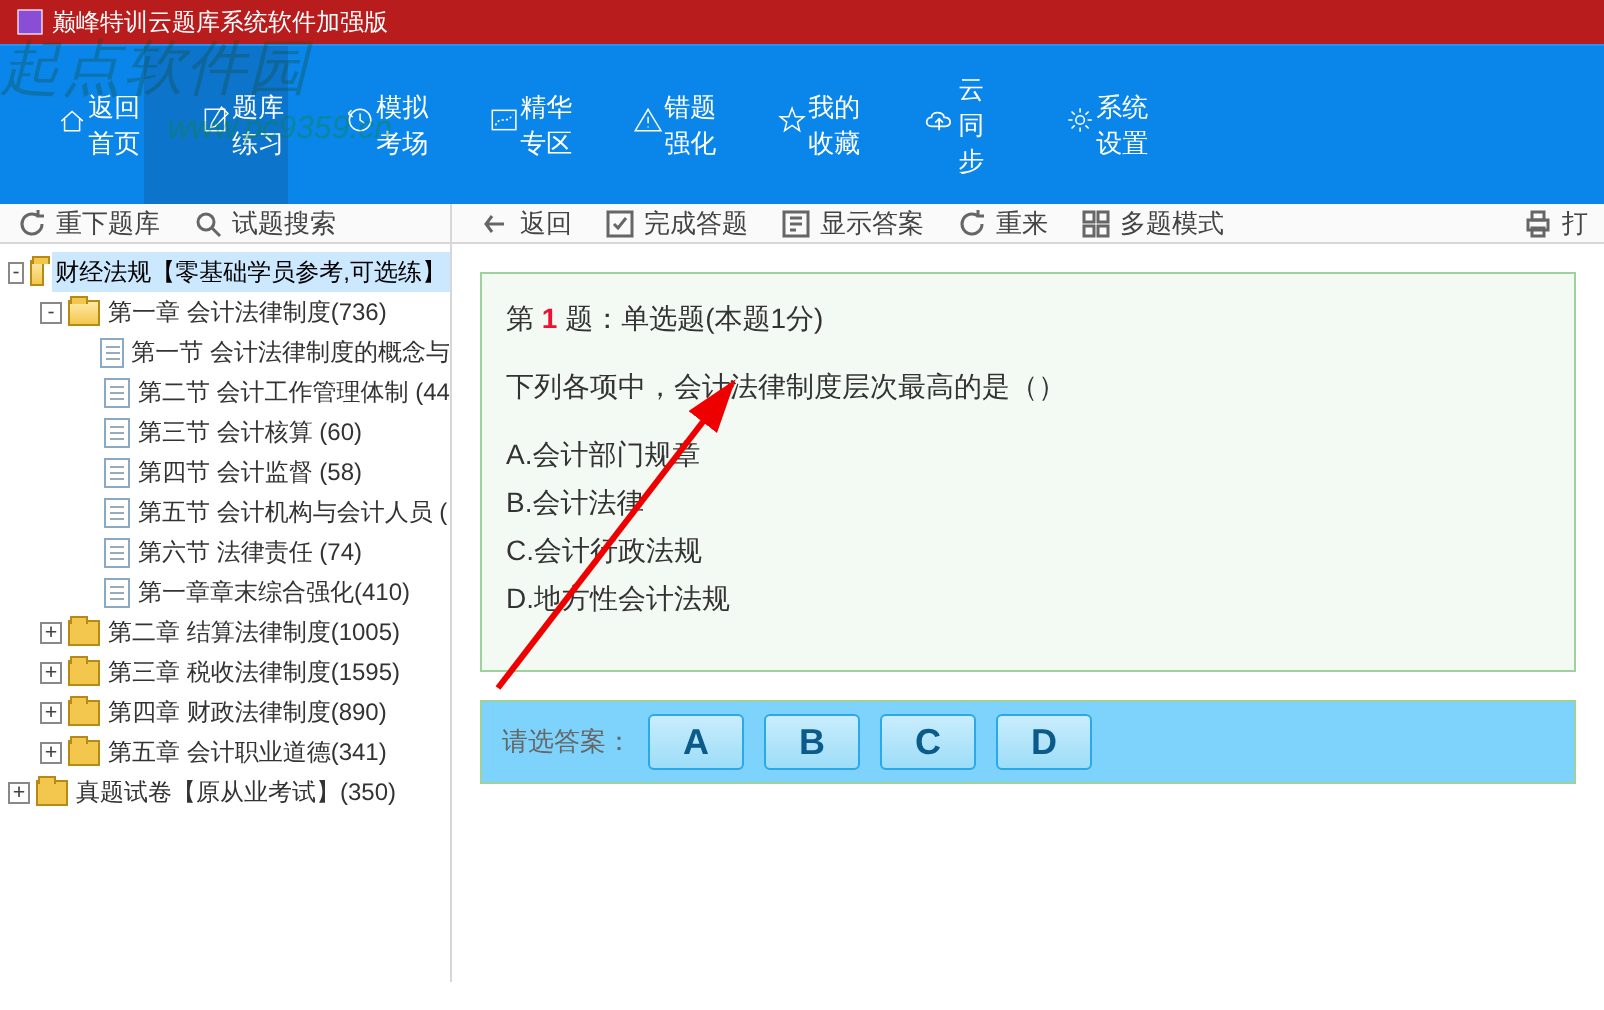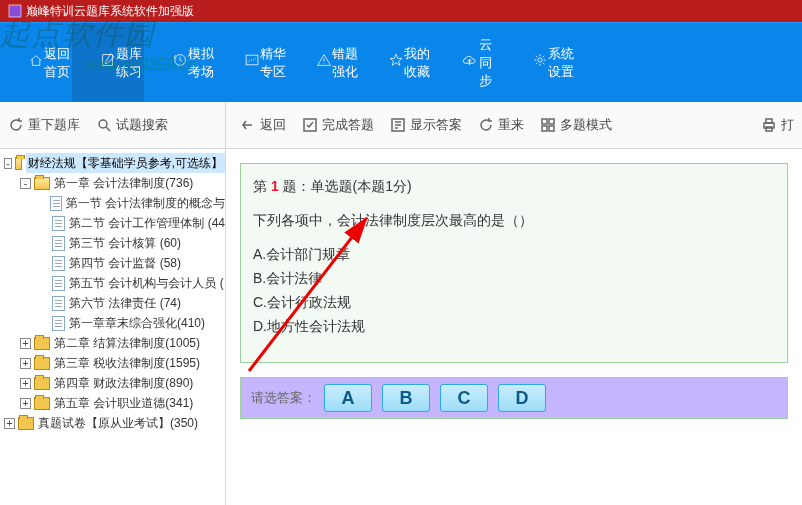--- a/index.html
+++ b/index.html
@@ -5,21 +5,21 @@
   * { box-sizing: border-box; margin: 0; padding: 0; }
   body { font-family: "Microsoft YaHei", Arial, sans-serif; font-size: 13px; color: #333; width: 802px; height: 505px; overflow: hidden; position: relative; }
   .titlebar { background: #b91c1c; color: #fff; height: 22px; line-height: 22px; padding-left: 8px; font-size: 12px; display: flex; align-items: center; }
   .titlebar svg { margin-right: 4px; }
   .watermark { position: absolute; top: 14px; left: 0px; font-size: 30px; font-weight: normal; color: rgba(20,70,25,0.28); letter-spacing: 1px; font-style: italic; }
   .watermark2 { position: absolute; top: 56px; left: 84px; font-size: 16px; font-weight: normal; color: rgba(10,140,30,0.35); font-style: italic; text-align: right; }
   .topnav { background: #0a85e9; height: 80px; display: flex; border-top: 1px solid #1a95f9; }
   .topnav .item { width: 72px; display: flex; flex-direction: row; align-items: center; justify-content: center; color: #fff; font-size: 13px; cursor: pointer; padding-left: 28px; }
   .topnav .item svg { margin-bottom: 6px; stroke: #fff; fill: none; stroke-width: 1.4; }
   .topnav .item.active { background: #0d74cb; }
-  .subbar { height: 47px; display: flex; align-items: center; border-bottom: 1px solid #d7d7d7; background: #fafafa; }
+  .subbar { height: 20px; display: flex; align-items: center; border-bottom: 1px solid #d7d7d7; background: #fafafa; }
   .subbar-left { width: 226px; display: flex; align-items: center; border-right: 1px solid #d7d7d7; height: 100%; }
   .subbar-right { flex: 1; display: flex; align-items: center; padding-left: 6px; overflow: hidden; }
   .sb-btn { display: inline-flex; align-items: center; padding: 0 8px; height: 34px; color: #444; cursor: pointer; font-size: 13px; }
   .sb-btn svg { margin-right: 4px; stroke: #666; fill: none; stroke-width: 1.5; }
   .main { display: flex; height: 369px; }
   .tree { width: 226px; border-right: 1px solid #d7d7d7; overflow: hidden; background: #fff; padding: 4px 0; font-size: 12px; }
   .tree .node { white-space: nowrap; line-height: 20px; display: flex; align-items: center; }
   .tree .toggle { width: 11px; height: 11px; border: 1px solid #888; display: inline-flex; align-items: center; justify-content: center; font-size: 10px; line-height: 9px; color: #444; margin-right: 3px; font-family: monospace; }
   .tree .spacer { display: inline-block; width: 11px; margin-right: 3px; }
   .tree .folder { width: 16px; height: 13px; background: #f3c74e; border: 1px solid #b78a12; display: inline-block; margin-right: 4px; position: relative; }
@@ -27,21 +27,21 @@
   .tree .folder.open { background: linear-gradient(#ffe9a6, #f3c74e); }
   .tree .page { width: 13px; height: 15px; background: #fff; border: 1px solid #8aa9c7; display: inline-block; margin-right: 4px; position: relative; }
   .tree .page::after { content:""; position:absolute; left:2px; top:3px; width:7px; height:1px; background:#9ab; box-shadow: 0 3px 0 #9ab, 0 6px 0 #9ab; }
   .tree .sel { background: #cce8ff; color: #000; padding: 0 2px; }
   .tree .d0 { padding-left: 4px; }
   .tree .d1 { padding-left: 20px; }
   .tree .d2 { padding-left: 38px; }
   .content { flex: 1; background: #fff; position: relative; }
   .qbox { margin: 14px 14px 0 14px; border: 1px solid #9dd39a; background: #f3f9f3; padding: 10px 12px; font-size: 14px; line-height: 24px; height: 200px; }
   .qbox .num { color: #e13; font-weight: bold; }
-  .answerbar { margin: 14px 14px 0 14px; border: 1px solid #9dd39a; padding: 6px 10px; display: flex; align-items: center; background: #c4b5fd; }
+  .answerbar { margin: 14px 14px 0 14px; border: 1px solid #9dd39a; padding: 6px 10px; display: flex; align-items: center; background: #7dd3fc; }
   .answerbar .lbl { color: #666; margin-right: 8px; font-size: 13px; }
   .opt { width: 48px; height: 28px; border: 1px solid #2aa8e8; background: linear-gradient(#c9edfd, #9dddf8); color: #176; font-size: 18px; font-weight: bold; margin-right: 10px; cursor: pointer; border-radius: 3px; display: inline-flex; align-items: center; justify-content: center; color: #0a5a8a; }
   .arrow { position: absolute; top: 62px; left: 18px; pointer-events: none; }
 </style>
 </head>
 <body>
 
 <div class="titlebar">
   <svg width="14" height="14" viewBox="0 0 14 14">
       <rect x="1" y="1" width="12" height="12" fill="#8a4dd6" stroke="#fff" stroke-width="0.6"></rect>

